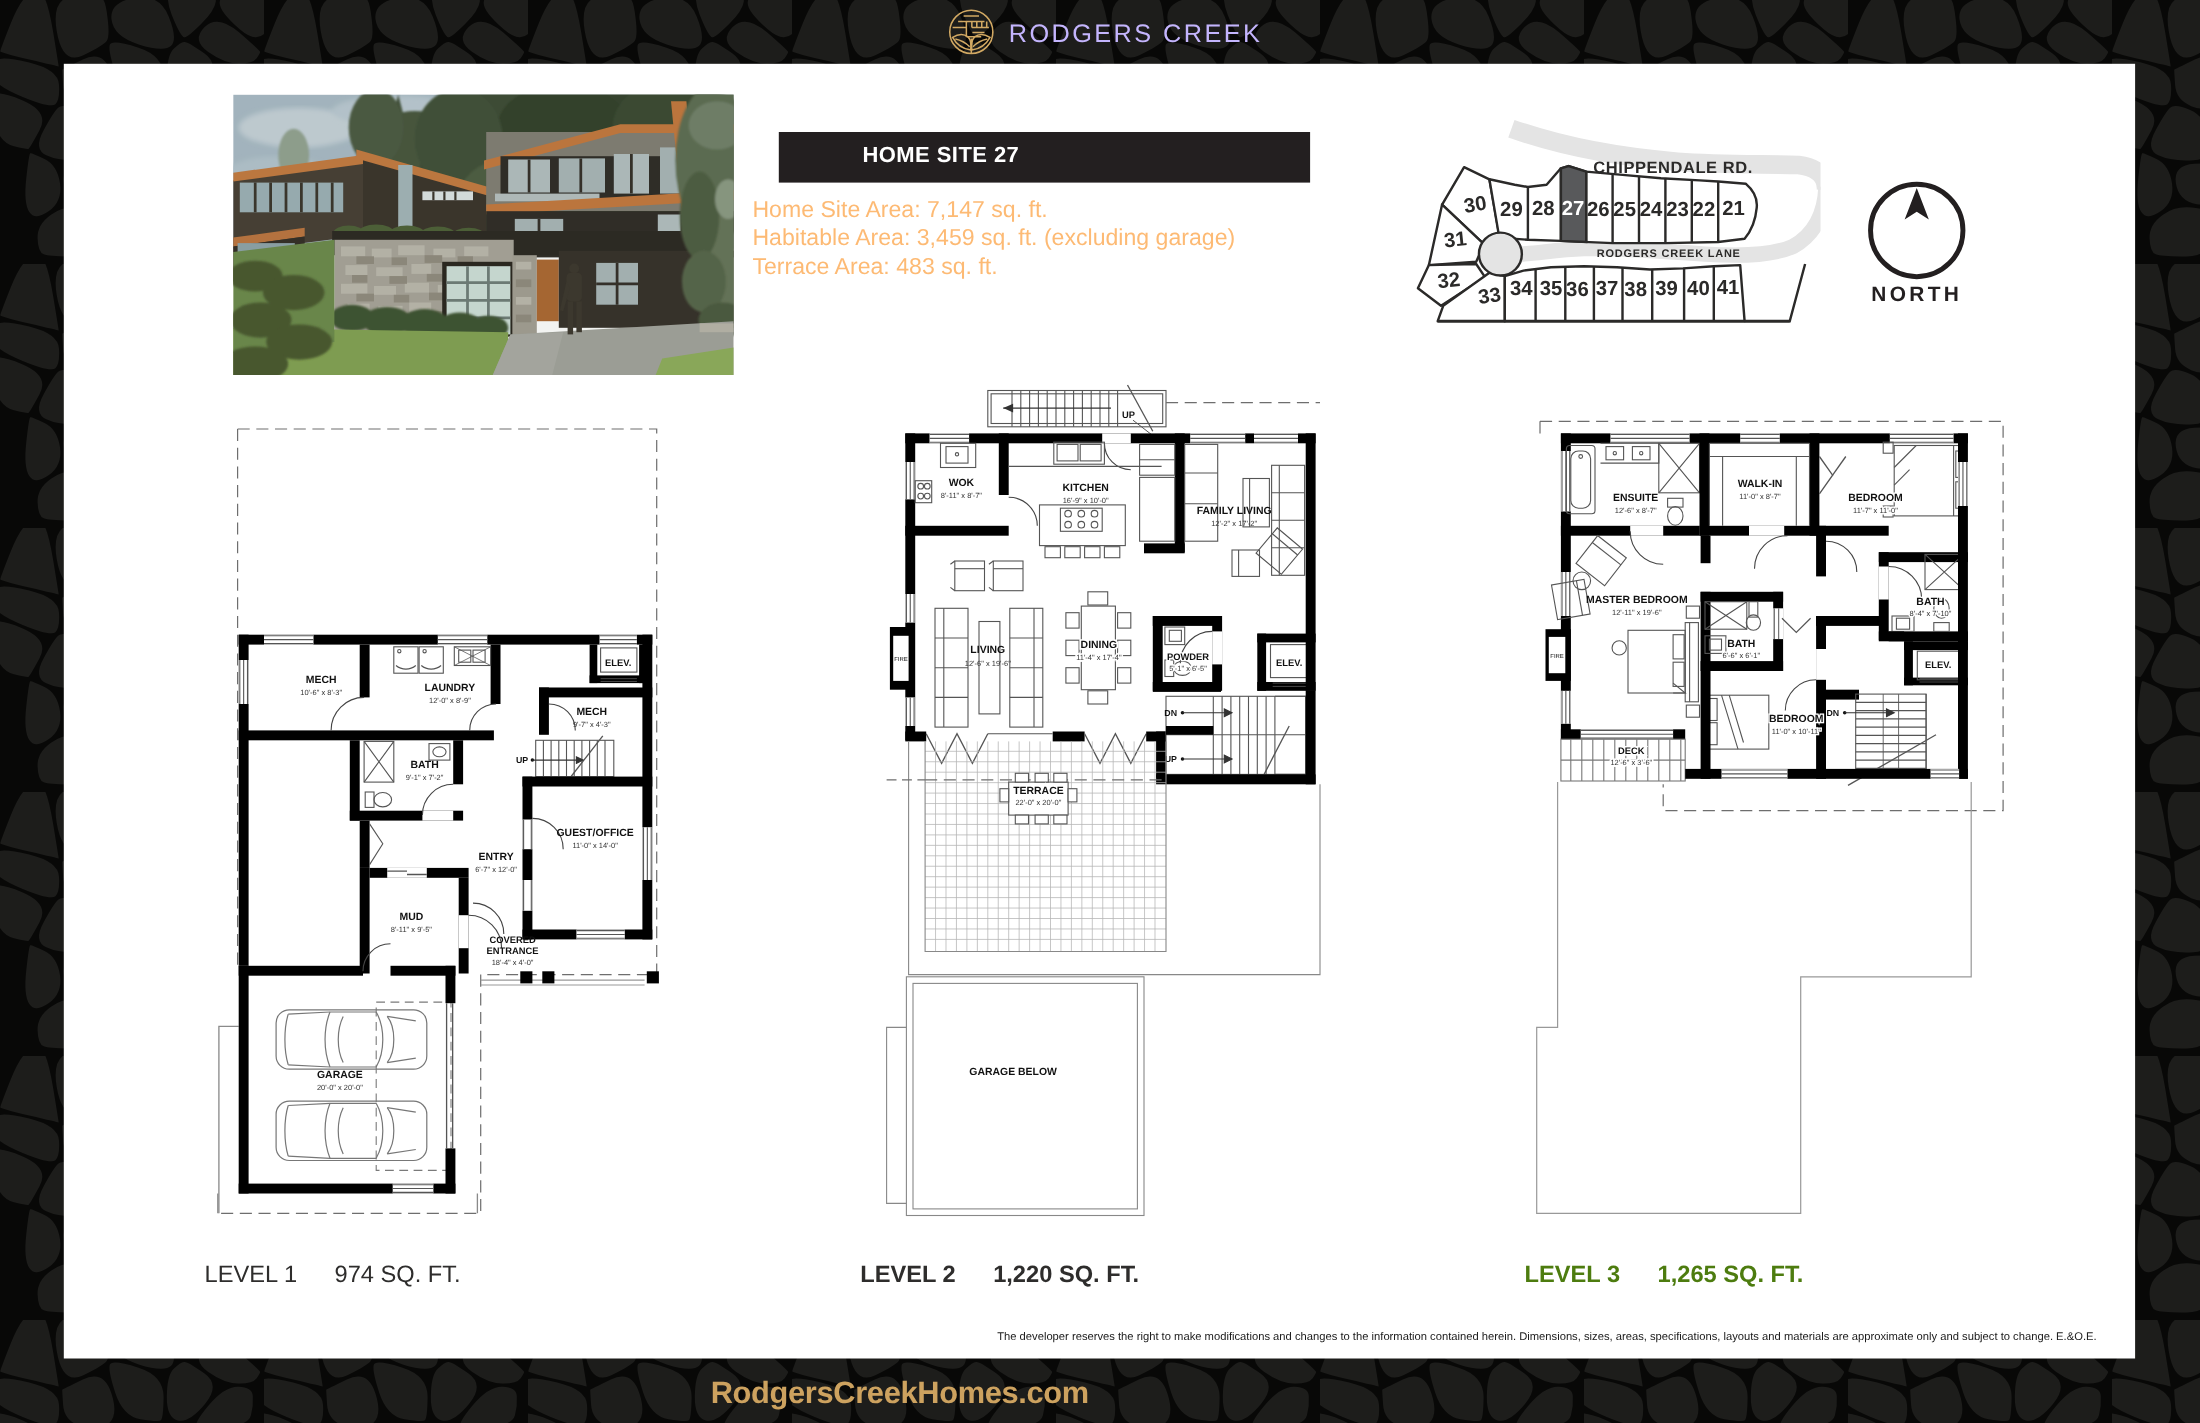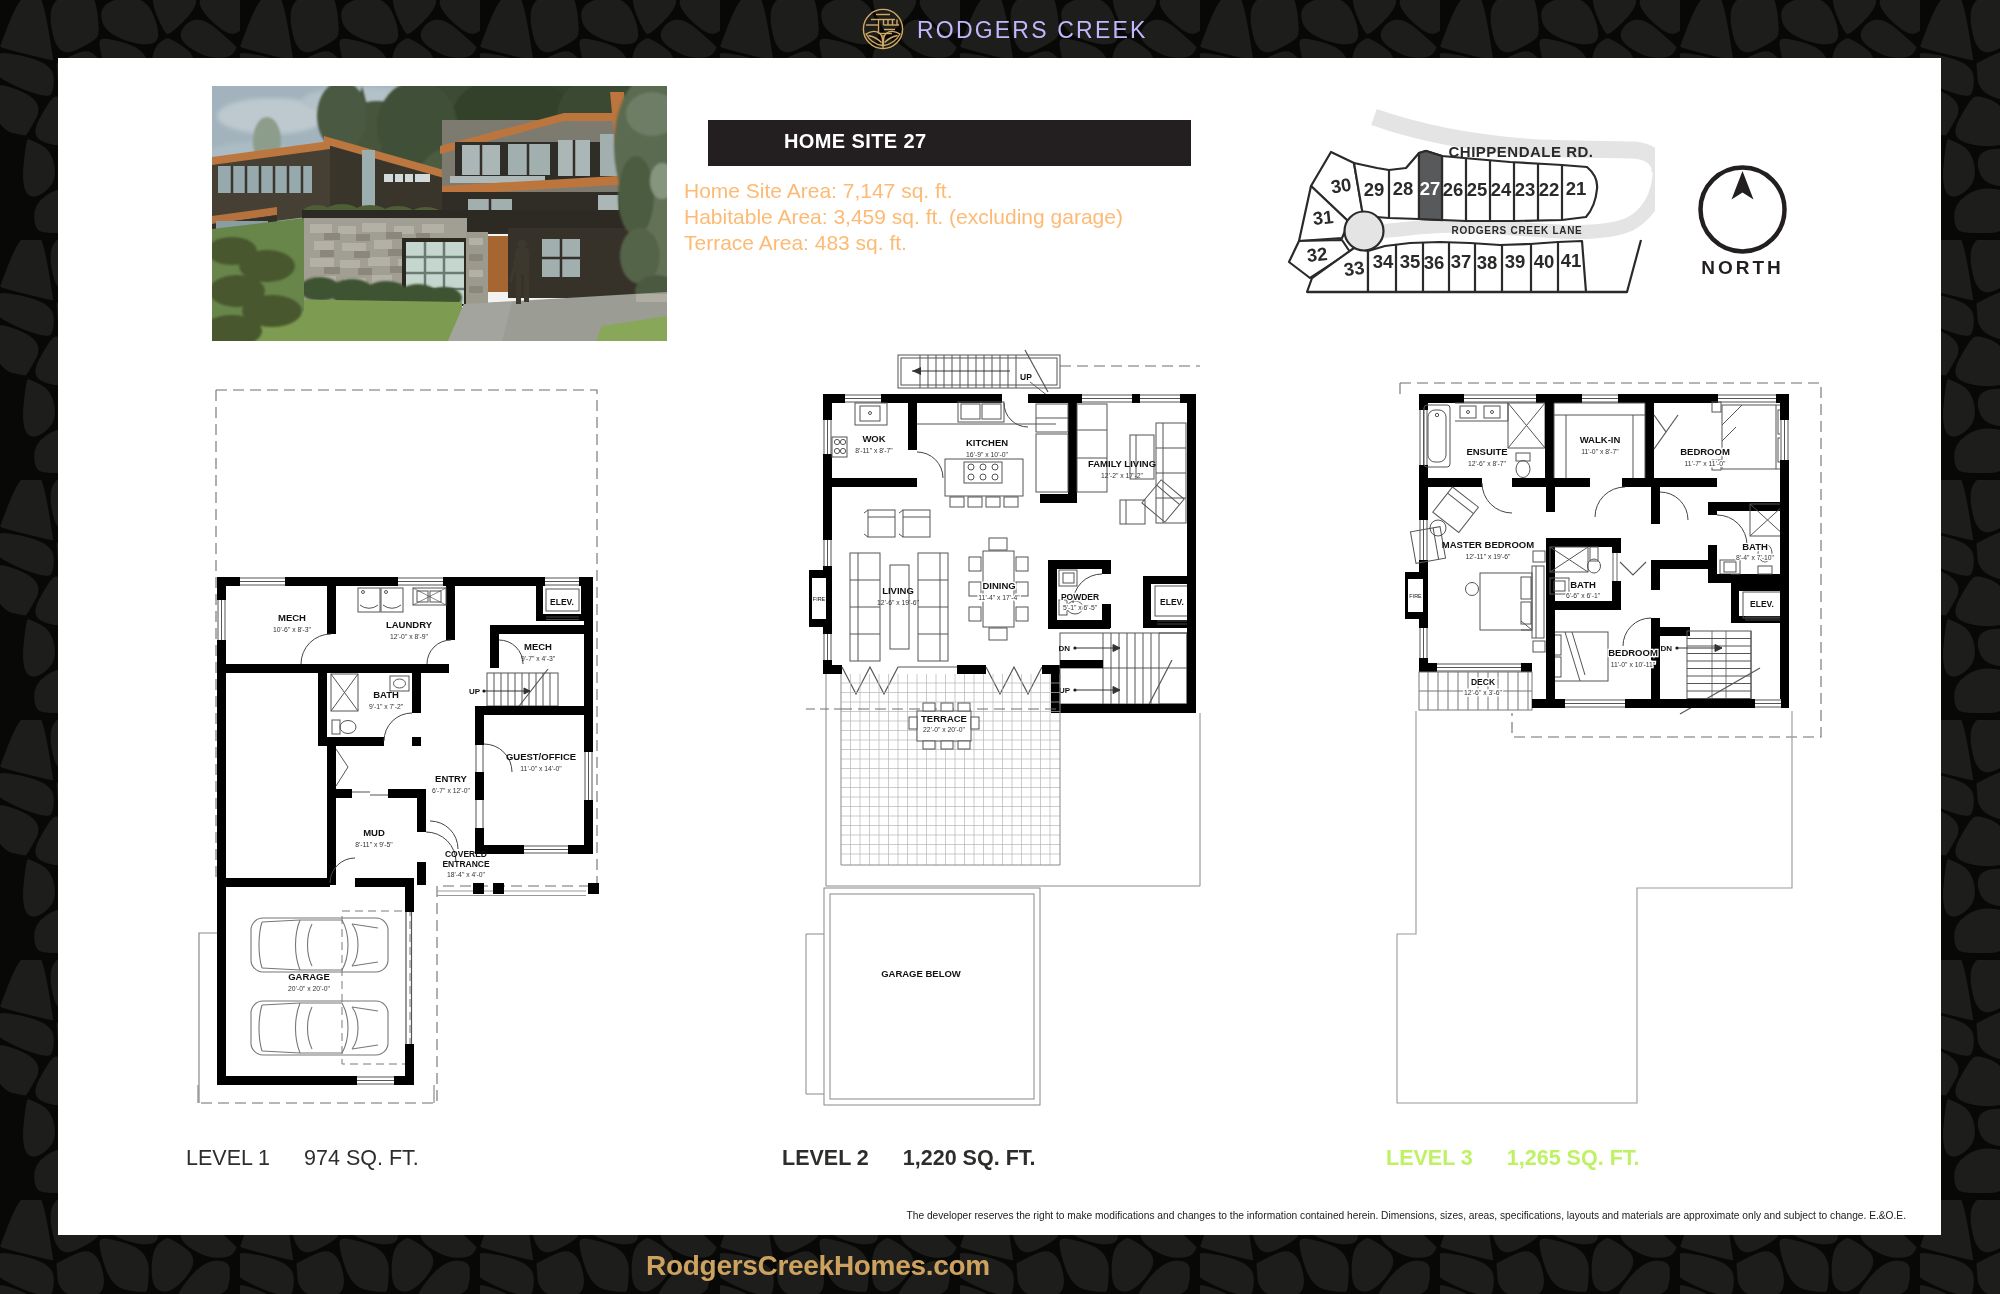--- a/index.html
+++ b/index.html
@@ -1097,17 +1097,17 @@
     <text x="1583" y="598" font-size="6.8" fill="#333" style="paint-order:stroke" stroke="#fff" stroke-width="2.5">6'-6" x 6'-1"</text>
     <text x="1755" y="550" font-size="9.5" font-weight="700" style="paint-order:stroke" stroke="#fff" stroke-width="2.5">BATH</text>
     <text x="1755" y="560" font-size="6.8" fill="#333" style="paint-order:stroke" stroke="#fff" stroke-width="2.5">8'-4" x 7'-10"</text>
     <text x="1633" y="656" font-size="9.5" font-weight="700" style="paint-order:stroke" stroke="#fff" stroke-width="2.5">BEDROOM</text>
     <text x="1633" y="667" font-size="6.8" fill="#333" style="paint-order:stroke" stroke="#fff" stroke-width="2.5">11'-0" x 10'-11"</text>
   </g>
 </svg>
 
 <div class="abs" style="left:186px;top:1146px;font-size:21.5px;font-weight:400;color:#2e2d2c;letter-spacing:0px;">LEVEL 1<span style="display:inline-block;width:34px;"></span>974 SQ. FT.</div>
 <div class="abs" style="left:782px;top:1146px;font-size:21.5px;font-weight:700;color:#2e2d2c;letter-spacing:0px;">LEVEL 2<span style="display:inline-block;width:34px;"></span>1,220 SQ. FT.</div>
-<div class="abs" style="left:1386px;top:1146px;font-size:21.5px;font-weight:700;color:#bef264;letter-spacing:0px;">LEVEL 3<span style="display:inline-block;width:34px;"></span>1,265 SQ. FT.</div>
+<div class="abs" style="left:1386px;top:1146px;font-size:21.5px;font-weight:700;color:#4d7c0f;letter-spacing:0px;">LEVEL 3<span style="display:inline-block;width:34px;"></span>1,265 SQ. FT.</div>
 
 <div class="abs" style="right:94px;top:1210px;font-size:10.2px;color:#1a1a1a;white-space:nowrap;margin-left:14px;">The developer reserves the right to make modifications and changes to the information contained herein. Dimensions, sizes, areas, specifications, layouts and materials are approximate only and subject to change. E.&amp;O.E.</div>
 
 <div class="abs" style="left:0px;top:1250px;width:1636px;text-align:center;color:#cda25f;font-size:28px;font-weight:700;letter-spacing:-0.3px;">RodgersCreekHomes.com</div>
 
 </body></html>

